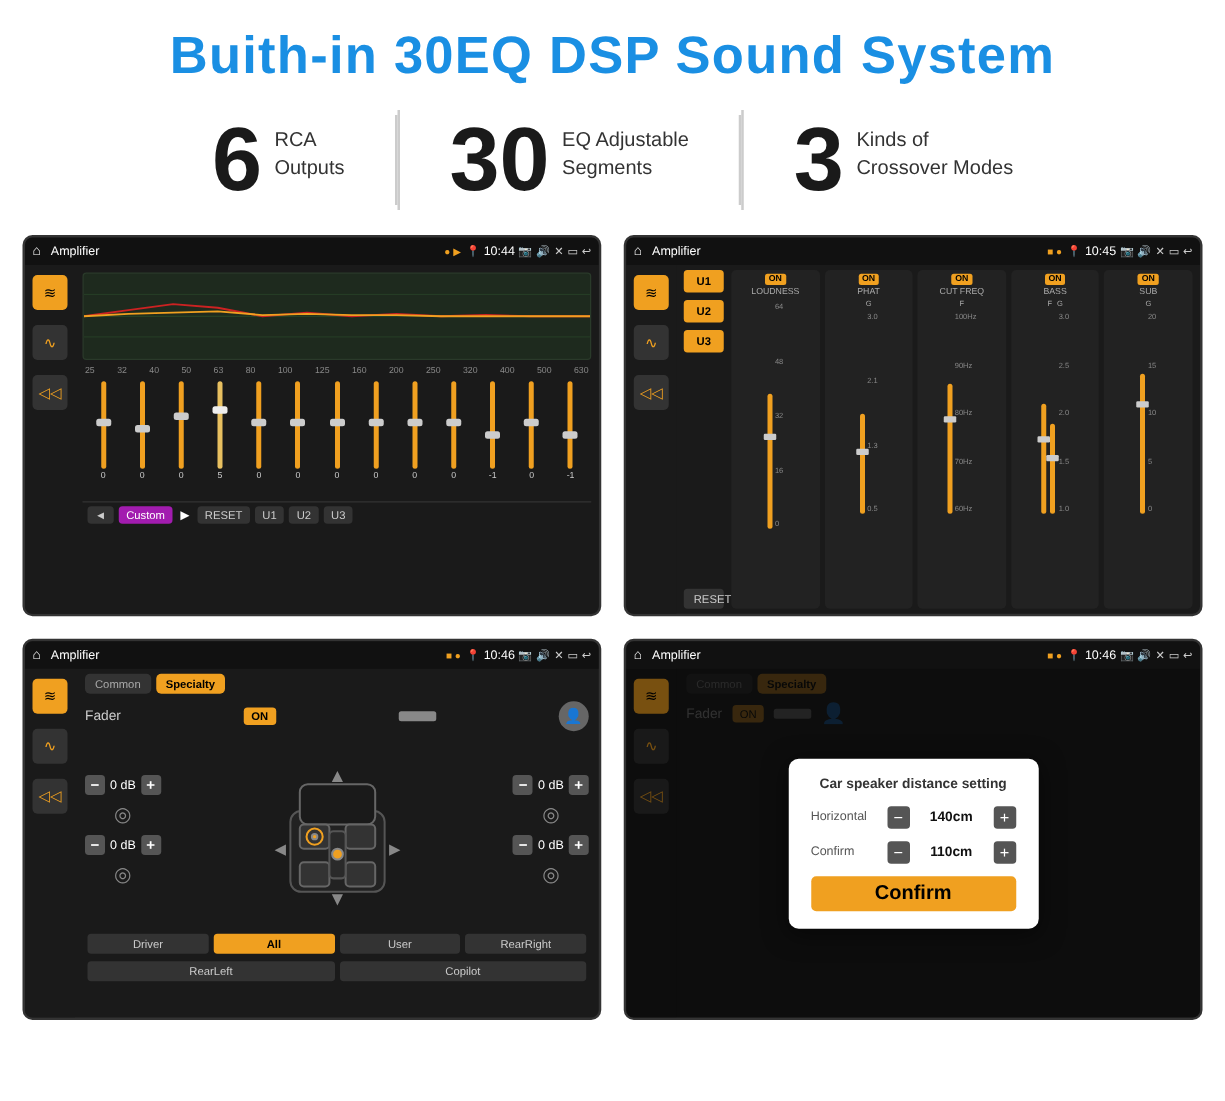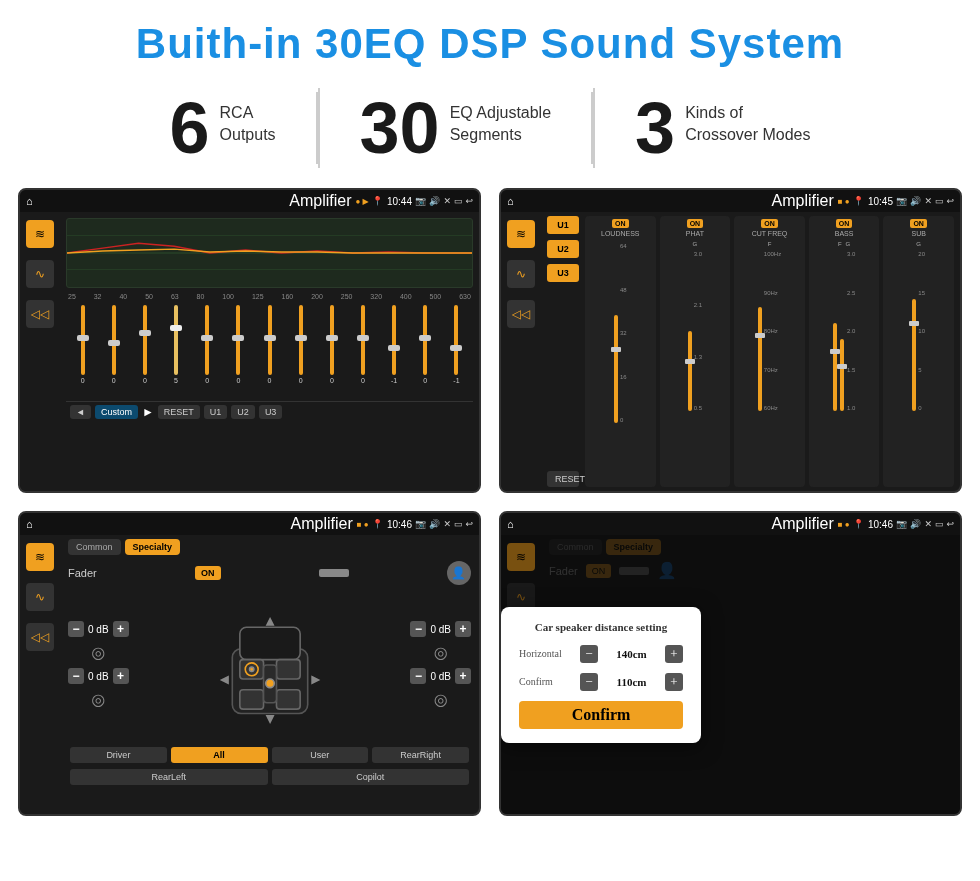--- a/index.html
+++ b/index.html
@@ -81,25 +81,24 @@
       font-size: 9px;
       color: #ddd;
     }
 
     .topbar-home {
       color: #fff;
       font-size: 11px;
     }
 
     .topbar-title {
-      font-size: 16px;
+      font-size: 10px;
       color: #fff;
       flex: 1;
       margin-left: 4px;
-      text-align: right;
     }
 
     .topbar-icons {
       display: flex;
       gap: 3px;
       align-items: center;
       font-size: 9px;
       color: #ccc;
     }
 
@@ -215,21 +214,21 @@
 
     .eq-btn {
       background: #333;
       color: #ccc;
       border-radius: 3px;
       padding: 2px 6px;
       font-size: 9px;
     }
 
     .eq-btn-active {
-      background: #0c4a6e;
+      background: #a21caf;
       color: #fff;
     }
 
     .play-btn {
       color: #fff;
       font-size: 12px;
     }
 
     
     .crossover-screen {
@@ -459,23 +458,22 @@
       height: calc(100% - 22px);
       position: relative;
     }
 
     .dist-overlay {
       position: absolute;
       top: 0; left: 0; right: 0; bottom: 0;
       background: rgba(0,0,0,0.5);
       display: flex;
       align-items: center;
-      justify-content: flex-start;
+      justify-content: center;
       z-index: 10;
-      font-family: Liberation Serif, serif;
     }
 
     .dist-dialog {
       background: #fff;
       border-radius: 8px;
       padding: 14px 18px;
       width: 200px;
       box-shadow: 0 4px 20px rgba(0,0,0,0.5);
     }
 

